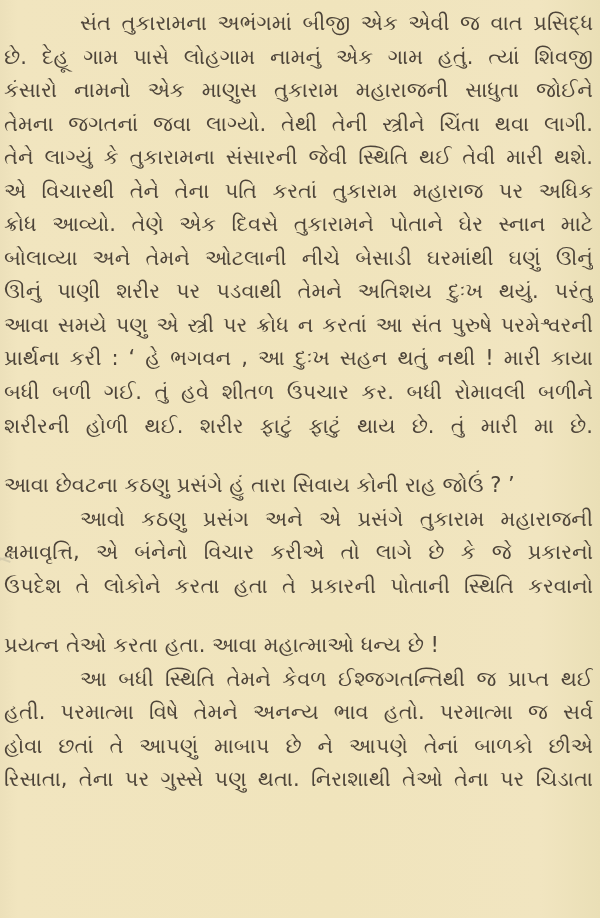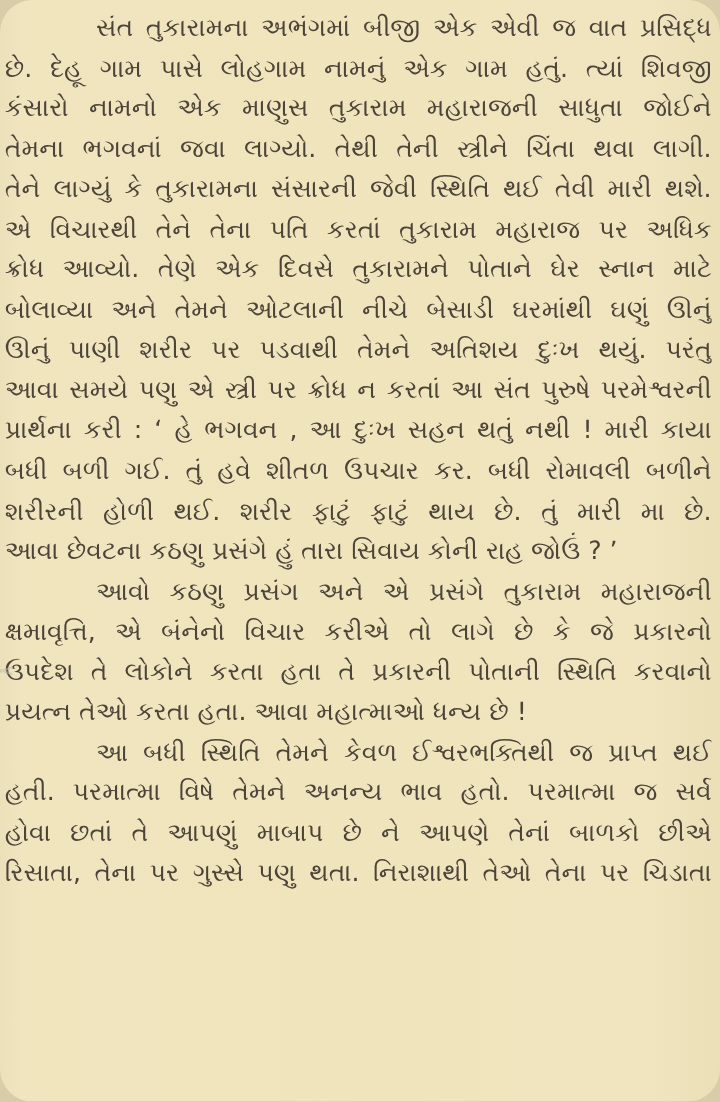--- a/index.html
+++ b/index.html
@@ -12,40 +12,40 @@
     width: 600px;
     height: 918px;
     margin: 0;
     box-sizing: border-box;
     padding: 7px 7px 0 4px;
     overflow: hidden;
     background: linear-gradient(90deg, #ece0ba 0%, #f1e5bf 3%, #f0e4bc 55%, #f1e5c0 90%, #eadfb6 100%);
     color: #4d4439;
     font-family: "DejaVu Sans", sans-serif;
     font-size: 21px;
-    border-radius: 27px;
     -webkit-font-smoothing: antialiased;
   }
   .para {
     margin: 0;
     padding: 0;
   }
   .line {
     line-height: 33.55px;
     height: 33.55px;
     text-align: justify;
     text-align-last: justify;
     overflow: hidden;
   }
   .line.indent {
     padding-left: 76px;
   }
   .line.plast {
     text-align: left;
     text-align-last: left;
+    margin-top: 26px;
   }
   
   .scan-mark {
     position: absolute;
     left: -7px;
     top: 552px;
     width: 18px;
     height: 14px;
     opacity: 0.55;
   }
@@ -65,40 +65,40 @@
 <body>
 
 <div class="page">
 
   <div class="scan-mark"></div>
 
   <div class="para">
     <div class="line indent">સંત તુકારામના અભંગમાં બીજી એક એવી જ વાત પ્રસિદ્ધ</div>
     <div class="line">છે. દેહૂ ગામ પાસે લોહગામ નામનું એક ગામ હતું. ત્યાં શિવજી</div>
     <div class="line">કંસારો નામનો એક માણુસ તુકારામ મહારાજની સાધુતા જોઈને</div>
-    <div class="line">તેમના ભગવનાં જવા લાગ્યો. તેથી તેની સ્ત્રીને ચિંતા થવા લાગી.</div>
+    <div class="line">તેમના જગતનાં જવા લાગ્યો. તેથી તેની સ્ત્રીને ચિંતા થવા લાગી.</div>
     <div class="line">તેને લાગ્યું કે તુકારામના સંસારની જેવી સ્થિતિ થઈ તેવી મારી થશે.</div>
     <div class="line">એ વિચારથી તેને તેના પતિ કરતાં તુકારામ મહારાજ પર અધિક</div>
     <div class="line">ક્રોધ આવ્યો. તેણે એક દિવસે તુકારામને પોતાને ઘેર સ્નાન માટે</div>
     <div class="line">બોલાવ્યા અને તેમને ઓટલાની નીચે બેસાડી ઘરમાંથી ઘણું ઊનું</div>
     <div class="line">ઊનું પાણી શરીર પર પડવાથી તેમને અતિશય દુઃખ થયું. પરંતુ</div>
     <div class="line">આવા સમયે પણુ એ સ્ત્રી પર ક્રોધ ન કરતાં આ સંત પુરુષે પરમેશ્વરની</div>
     <div class="line">પ્રાર્થના કરી : ‘ હે ભગવન , આ દુઃખ સહન થતું નથી ! મારી કાયા</div>
     <div class="line">બધી બળી ગઈ. તું હવે શીતળ ઉપચાર કર. બધી રોમાવલી બળીને</div>
     <div class="line">શરીરની હોળી થઈ. શરીર ફાટું ફાટું થાય છે. તું મારી મા છે.</div>
     <div class="line plast">આવા છેવટના કઠણુ પ્રસંગે હું તારા સિવાય કોની રાહ જોઉં ? ’</div>
   </div>
 
   <div class="para">
     <div class="line indent">આવો કઠણુ પ્રસંગ અને એ પ્રસંગે તુકારામ મહારાજની</div>
     <div class="line">ક્ષમાવૃત્તિ, એ બંનેનો વિચાર કરીએ તો લાગે છે કે જે પ્રકારનો</div>
     <div class="line">ઉપદેશ તે લોકોને કરતા હતા તે પ્રકારની પોતાની સ્થિતિ કરવાનો</div>
     <div class="line plast">પ્રયત્ન તેઓ કરતા હતા. આવા મહાત્માઓ ધન્ય છે !</div>
   </div>
 
   <div class="para">
-    <div class="line indent">આ બધી સ્થિતિ તેમને કેવળ ઈશ્વરભક્તિથી જ પ્રાપ્ત થઈ</div>
+    <div class="line indent">આ બધી સ્થિતિ તેમને કેવળ ઈશ્જગતન્તિથી જ પ્રાપ્ત થઈ</div>
     <div class="line">હતી. પરમાત્મા વિષે તેમને અનન્ય ભાવ હતો. પરમાત્મા જ સર્વ</div>
     <div class="line">હોવા છતાં તે આપણું માબાપ છે ને આપણે તેનાં બાળકો છીએ</div>
     <div class="line">રિસાતા, તેના પર ગુસ્સે પણુ થતા. નિરાશાથી તેઓ તેના પર ચિડાતા</div>
   </div>
 
 </div>
 
 </body></html>

